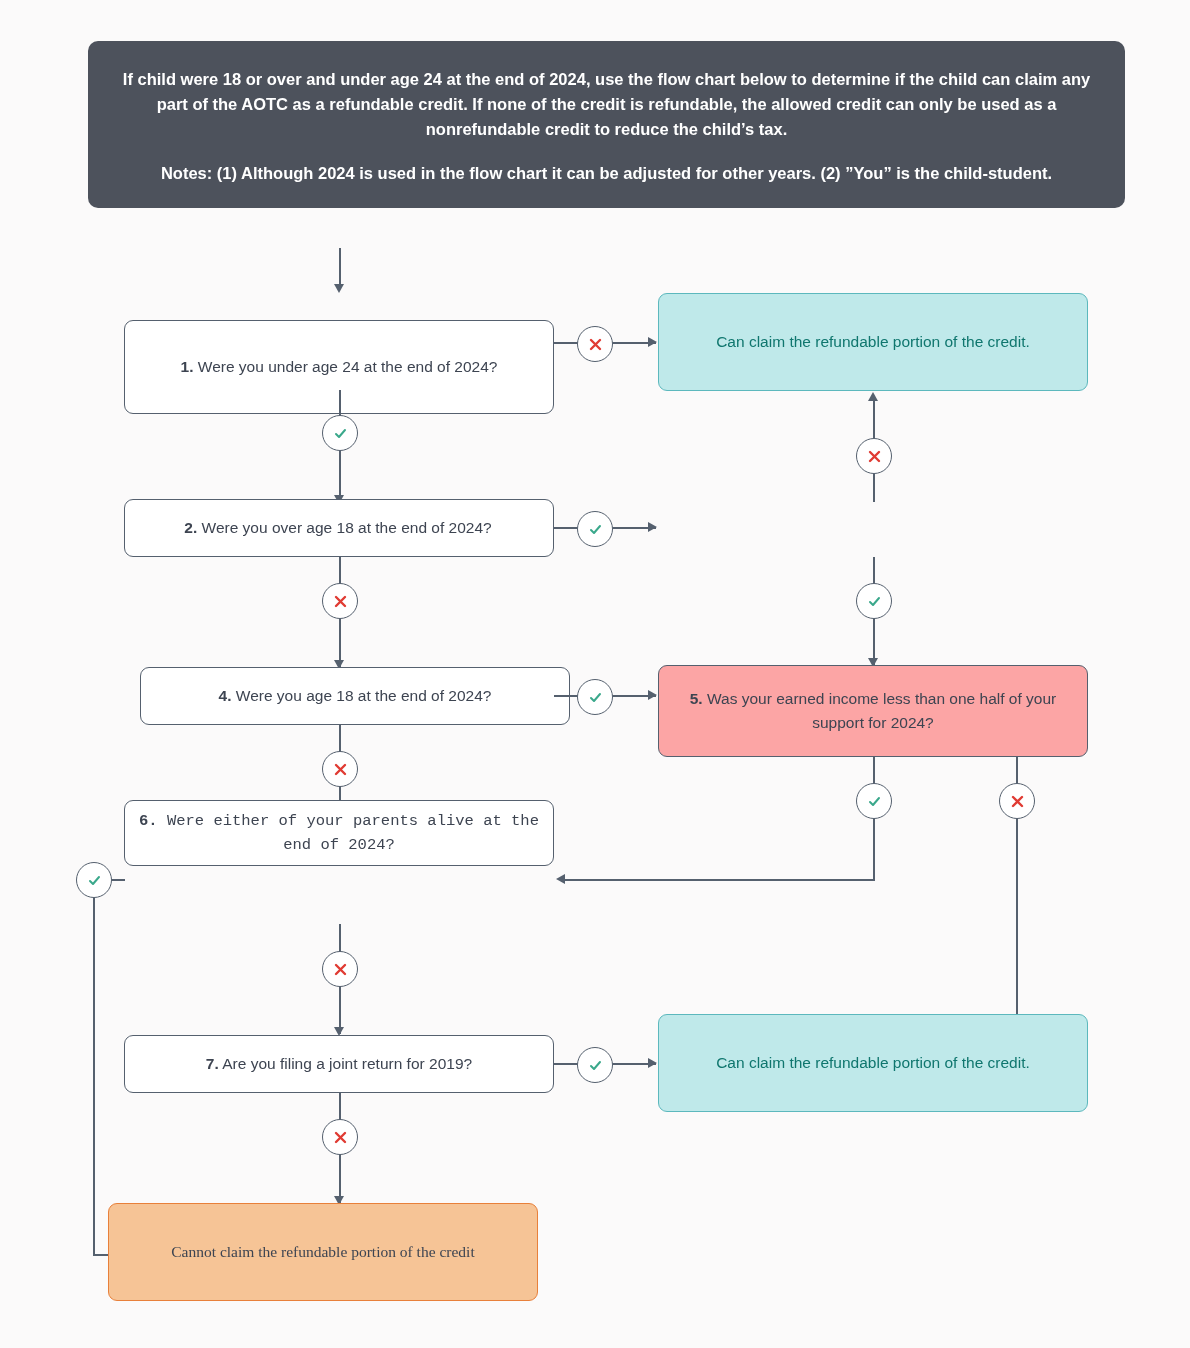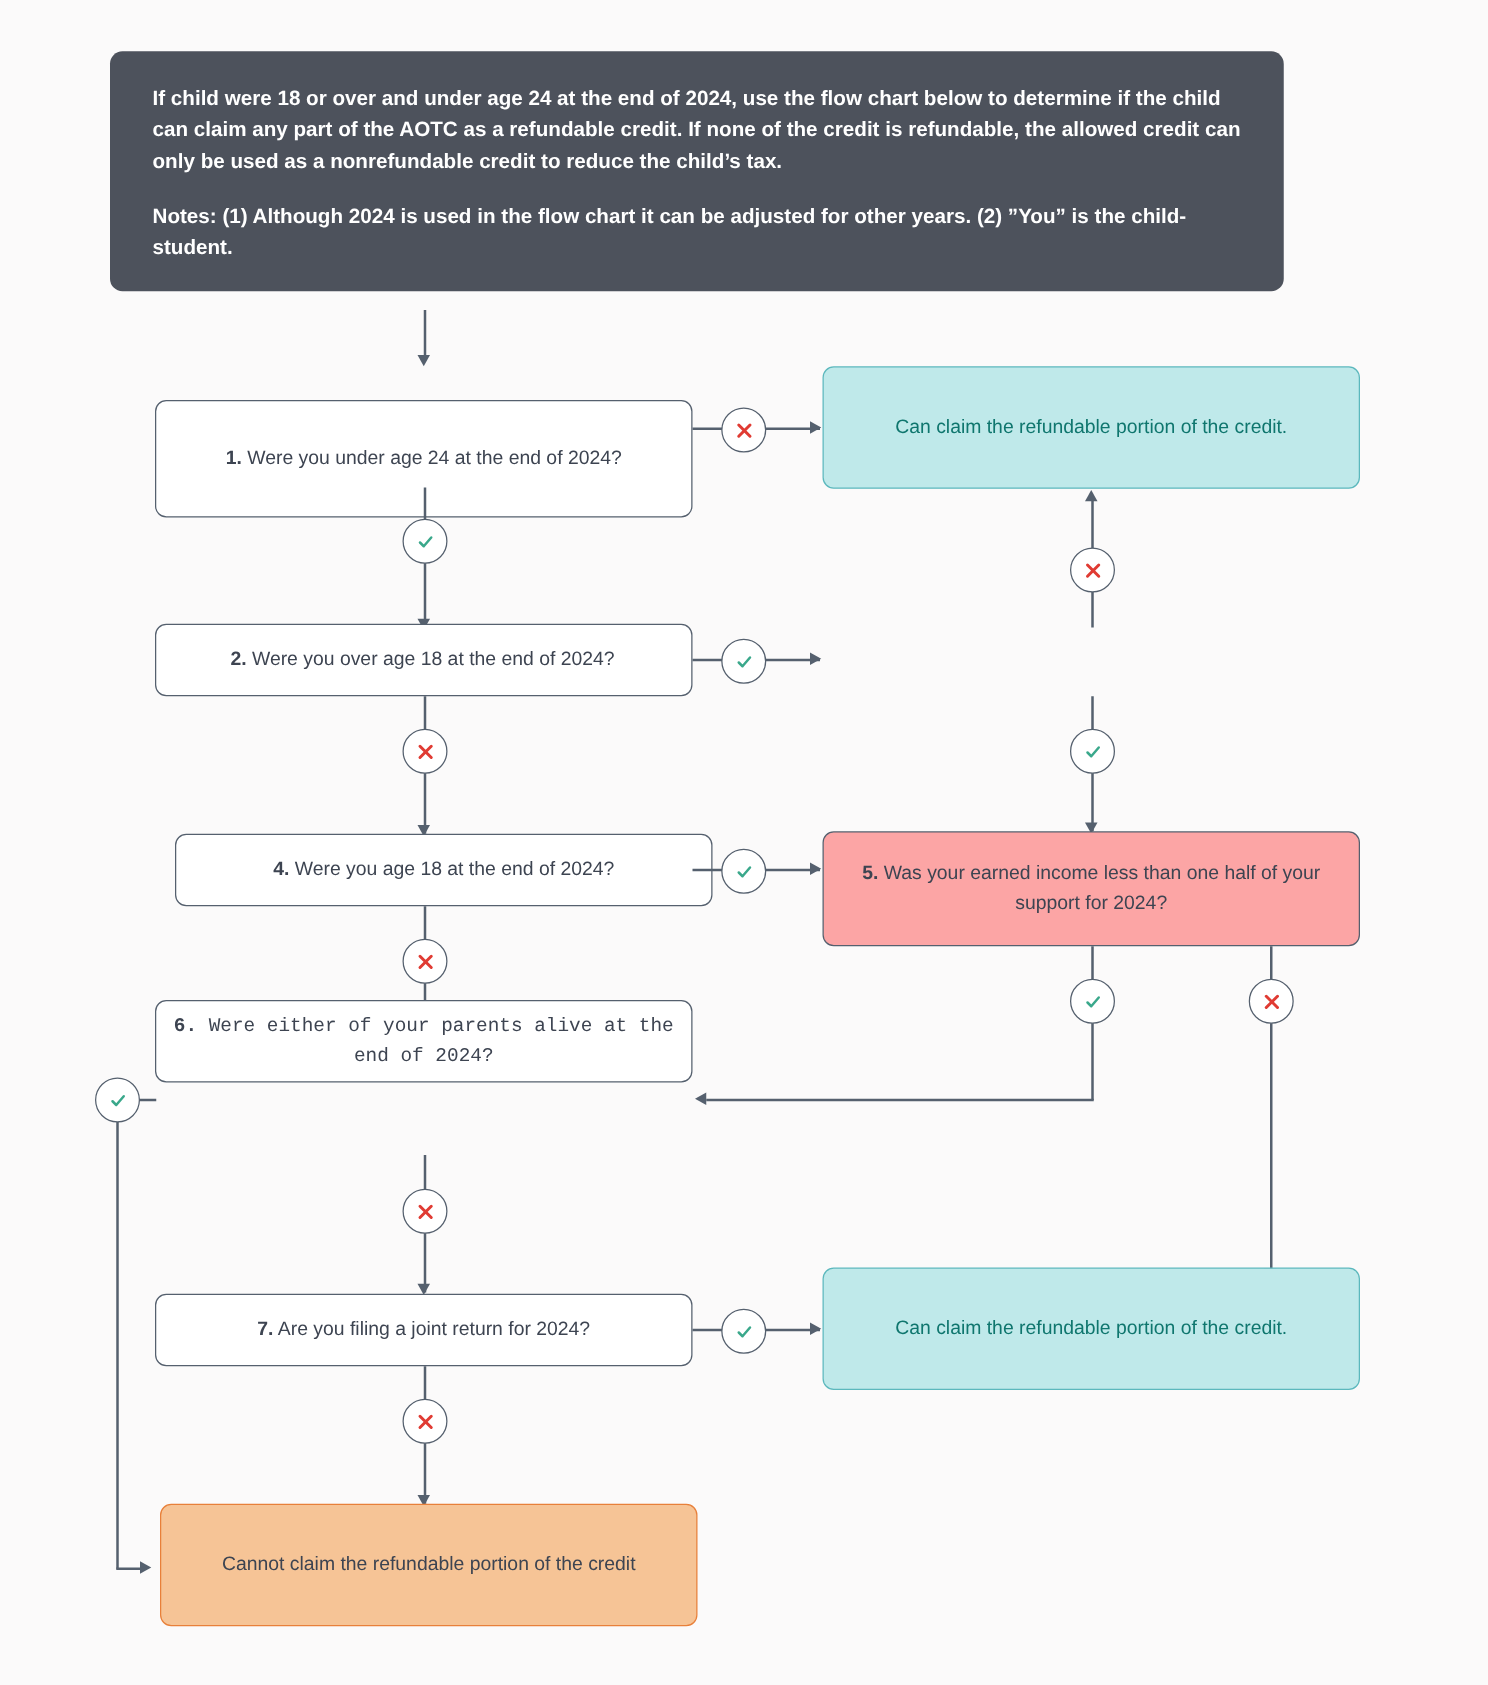--- a/index.html
+++ b/index.html
@@ -17,26 +17,27 @@
     height: 1348px;
     background: #fbfafa;
     overflow: hidden;
   }
 
   
   .header-note {
     position: absolute;
     left: 88px;
     top: 41px;
-    width: 939px;
+    width: 1037px;
     box-sizing: border-box;
     background: #4d525c;
     color: #ffffff;
     border-radius: 10px;
     padding: 26px 34px 22px 34px;
+    text-align: center;
     font-size: 16.5px;
     font-weight: bold;
     line-height: 1.5;
   }
   .header-note p { margin: 0; }
   .header-note p.second { margin-top: 20px; }
 
   
   .node {
     position: absolute;
@@ -248,21 +249,21 @@
 
   <div class="line v" style="left:339px; top:924px; height:110px;"></div>
   <div class="arrowhead arrow-down" style="left:333.5px; top:1027px;"></div>
   <div class="marker no" style="left:322px; top:951px;">
     <svg width="13" height="13" viewBox="0 0 13 13" aria-hidden="true">
         <path d="M2 2 L11 11 M11 2 L2 11" stroke="#e03b33" stroke-width="2.4" stroke-linecap="round"></path>
       </svg>
   </div>
 
   <div class="node" style="left:124px; top:1035px; width:430px; height:58px;">
-    <span><span class="num">7.</span><span> Are you filing a joint return for 2024?</span></span>
+    <span><span class="num">7.</span><span> Are you filing a joint return for 2019?</span></span>
   </div>
 
   <div class="line h" style="left:554px; top:1063px; width:102px;"></div>
   <div class="arrowhead arrow-right" style="left:648px; top:1058px;"></div>
   <div class="marker yes" style="left:577px; top:1047px;">
     <svg width="15" height="15" viewBox="0 0 15 15" aria-hidden="true">
         <path d="M3 8 L6 11 L12 4" stroke="#3aa88b" stroke-width="2" fill="none" stroke-linecap="round" stroke-linejoin="round"></path>
       </svg>
   </div>
 
@@ -271,17 +272,17 @@
   </div>
 
   <div class="line v" style="left:339px; top:1093px; height:110px;"></div>
   <div class="arrowhead arrow-down" style="left:333.5px; top:1196px;"></div>
   <div class="marker no" style="left:322px; top:1119px;">
     <svg width="13" height="13" viewBox="0 0 13 13" aria-hidden="true">
         <path d="M2 2 L11 11 M11 2 L2 11" stroke="#e03b33" stroke-width="2.4" stroke-linecap="round"></path>
       </svg>
   </div>
 
-  <div class="node orange" style="left:128px; top:1203px; width:430px; height:98px;">
+  <div class="node orange" style="left:108px; top:1203px; width:430px; height:98px;font-family:Liberation Serif, serif;">
     <span>Cannot claim the refundable portion of the credit</span>
   </div>
 
 </div>
 
 </body></html>

